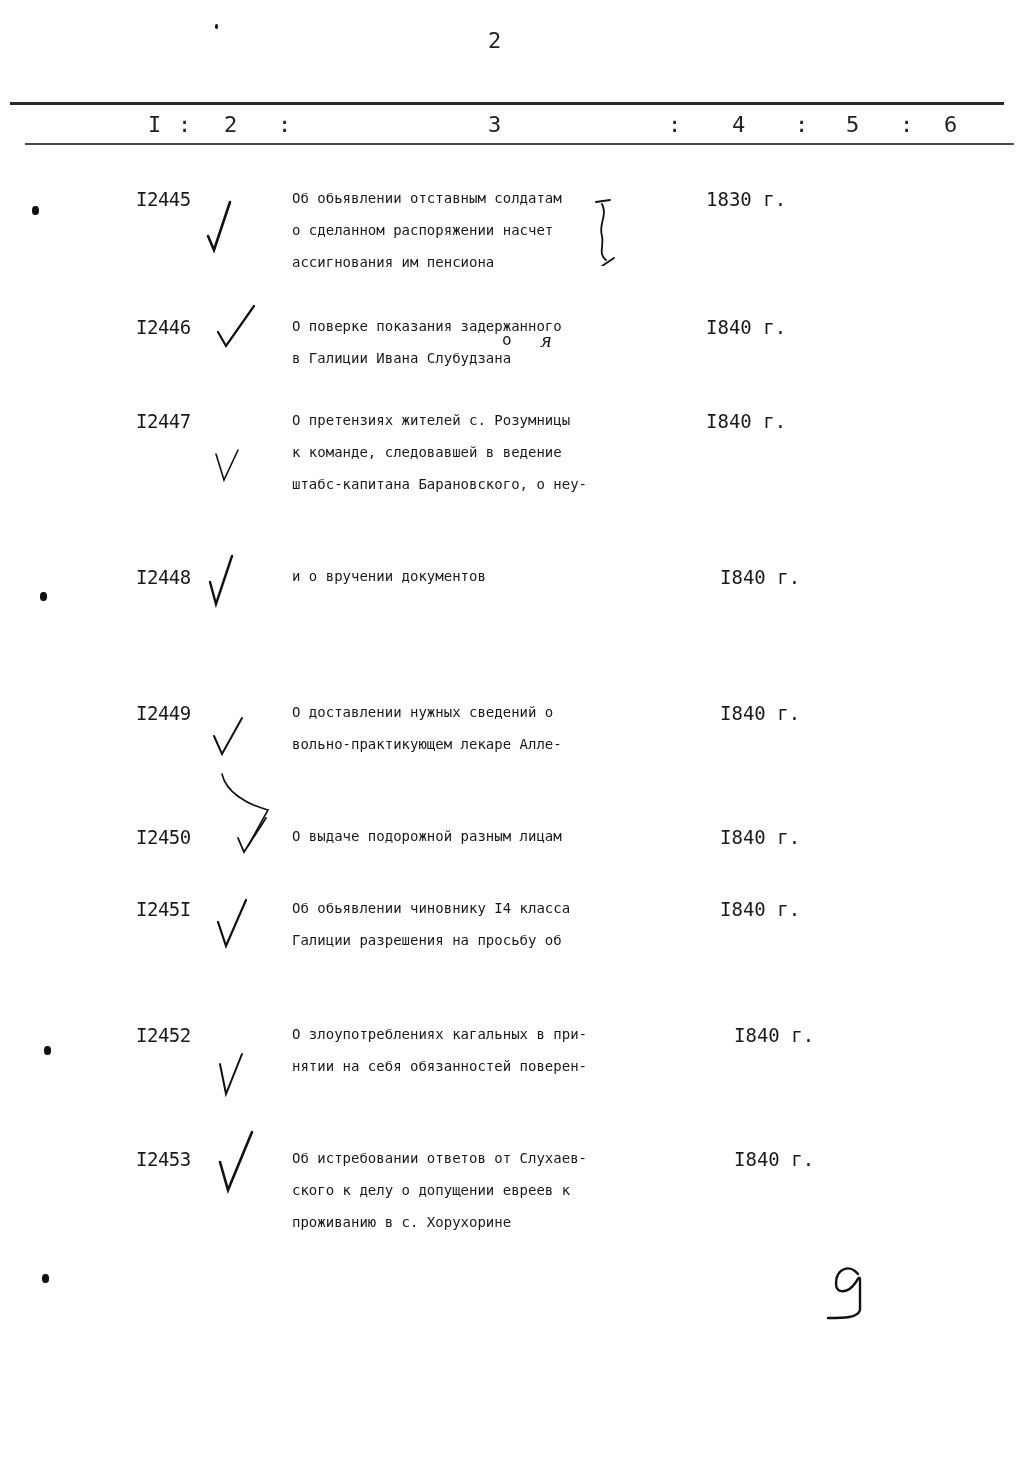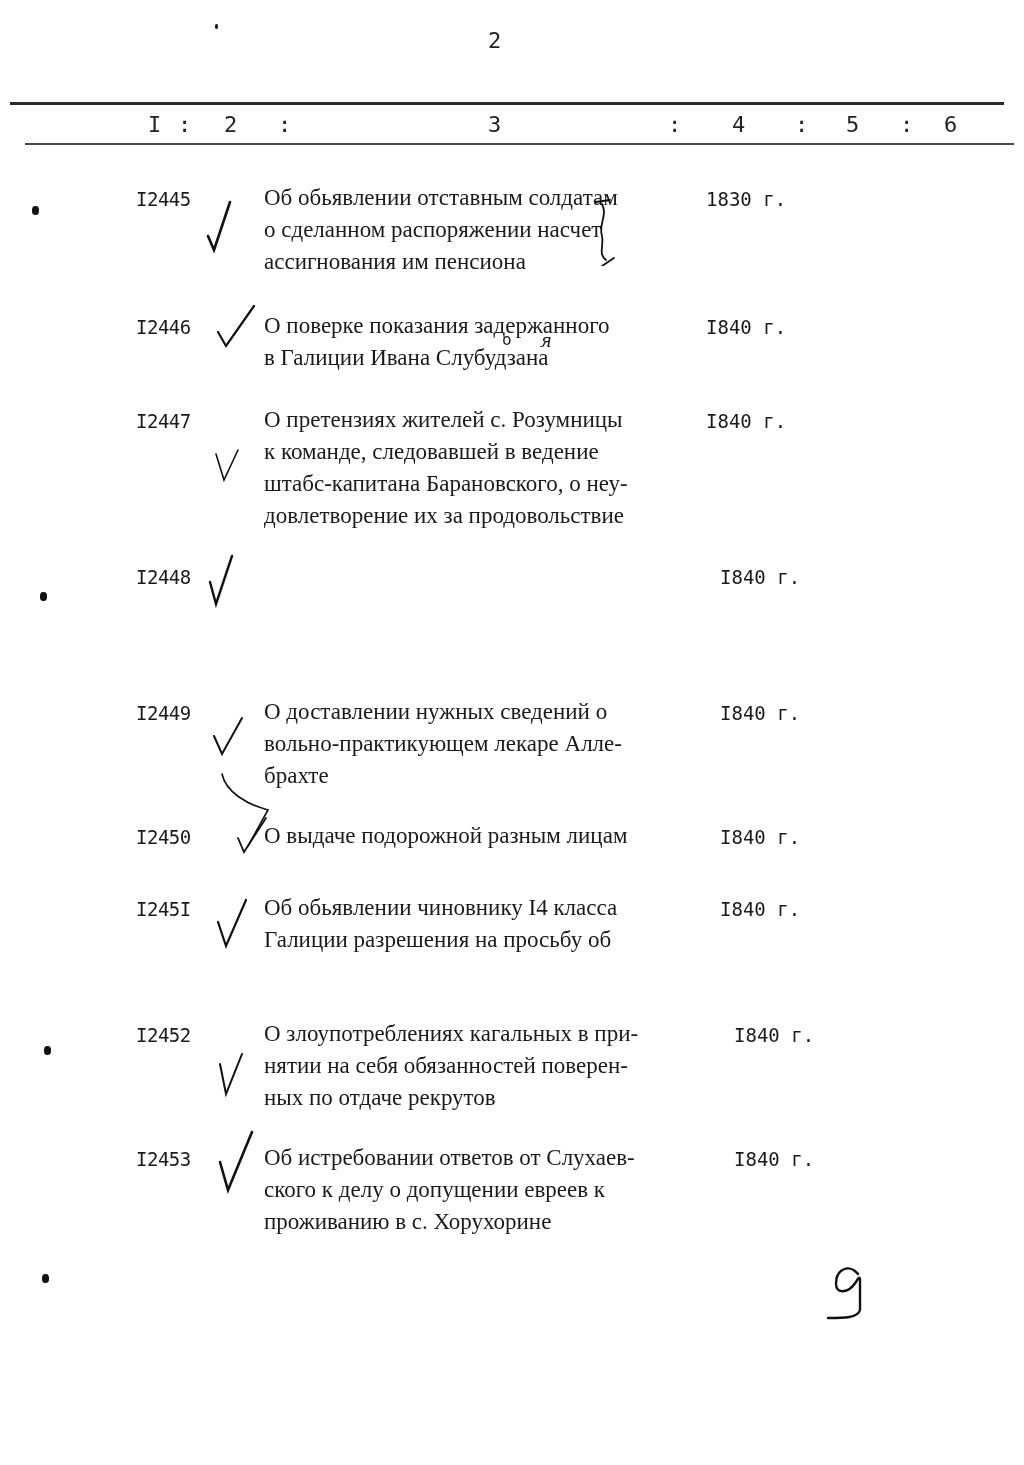--- a/index.html
+++ b/index.html
@@ -44,27 +44,26 @@
     }
     .entry .num {
       position: absolute;
       left: 136px;
       top: 0;
       font-size: 19px;
       letter-spacing: -0.5px;
     }
     .entry .desc {
       position: absolute;
-      left: 264px;
+      left: 292px;
       top: 0;
       width: 450px;
-      font-size: 23px;
+      font-size: 14px;
       line-height: 32px;
       margin-top: -6px;
-      font-family: Liberation Serif, serif;
     }
     .entry .desc div { white-space: nowrap; }
     .entry .year {
       position: absolute;
       left: 720px;
       top: 0;
       font-size: 19px;
       white-space: nowrap;
       text-align: right;
     }
@@ -145,48 +144,47 @@
 </div>
 <div class="mark" style="left:502px;top:330px">о</div>
 <div class="mark" style="left:540px;top:330px;font-family:'DejaVu Serif',serif;font-style:italic;font-size:18px;">я</div>
 
 <div class="entry" style="top:410px">
   <span class="num">I2447</span>
   <div class="desc">
     <div>О претензиях жителей с. Розумницы</div>
     <div>к команде, следовавшей в ведение</div>
     <div>штабс-капитана Барановского, о неу-</div>
-    <div>довлетворение их за продовольствие</div>
   </div>
   <span class="year" style="left:706px">I840 г.</span>
 </div>
 <div class="check" style="left:212px;top:448px">
   <svg width="40" height="40" viewBox="0 0 40 40">
       <path d="M4 6 L12 32 L26 2" stroke="#111" stroke-width="1.6" fill="none" stroke-linecap="round"></path>
     </svg>
 </div>
 
 <div class="entry" style="top:566px">
   <span class="num">I2448</span>
   <div class="desc">
+    <div>и о вручении документов</div>
   </div>
   <span class="year" style="left:720px">I840 г.</span>
 </div>
 <div class="check" style="left:204px;top:552px">
   <svg width="40" height="60" viewBox="0 0 40 60">
       <path d="M6 30 L12 52 L28 4" stroke="#111" stroke-width="2.4" fill="none" stroke-linecap="round"></path>
     </svg>
 </div>
 
 <div class="entry" style="top:702px">
   <span class="num">I2449</span>
   <div class="desc">
     <div>О доставлении нужных сведений о</div>
     <div>вольно-практикующем лекаре Алле-</div>
-    <div>брахте</div>
   </div>
   <span class="year" style="left:720px">I840 г.</span>
 </div>
 <div class="check" style="left:210px;top:714px">
   <svg width="40" height="50" viewBox="0 0 40 50">
       <path d="M4 22 L12 40 L32 4" stroke="#111" stroke-width="2" fill="none" stroke-linecap="round"></path>
     </svg>
 </div>
 <div class="mark" style="left:218px;top:770px">
   <svg width="60" height="80" viewBox="0 0 60 80">
@@ -219,21 +217,20 @@
   <svg width="40" height="56" viewBox="0 0 40 56">
       <path d="M4 26 L12 50 L32 4" stroke="#111" stroke-width="2.2" fill="none" stroke-linecap="round"></path>
     </svg>
 </div>
 
 <div class="entry" style="top:1024px">
   <span class="num">I2452</span>
   <div class="desc">
     <div>О злоупотреблениях кагальных в при-</div>
     <div>нятии на себя обязанностей поверен-</div>
-    <div>ных по отдаче рекрутов</div>
   </div>
   <span class="year" style="left:734px">I840 г.</span>
 </div>
 <div class="check" style="left:214px;top:1050px">
   <svg width="40" height="50" viewBox="0 0 40 50">
       <path d="M6 14 L12 44 L28 4" stroke="#111" stroke-width="2" fill="none" stroke-linecap="round"></path>
     </svg>
 </div>
 
 <div class="entry" style="top:1148px">

